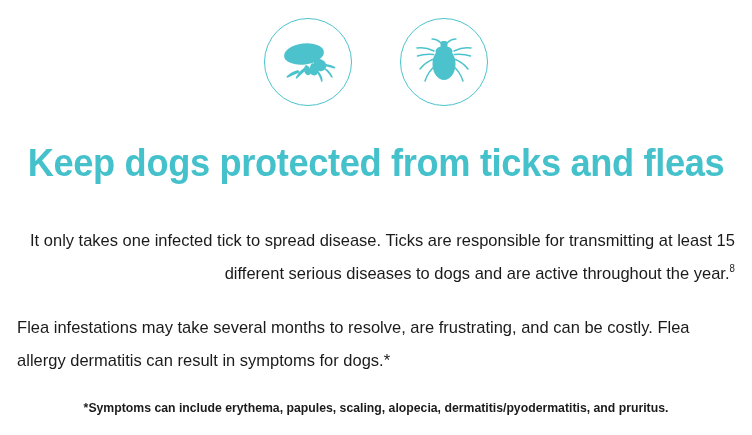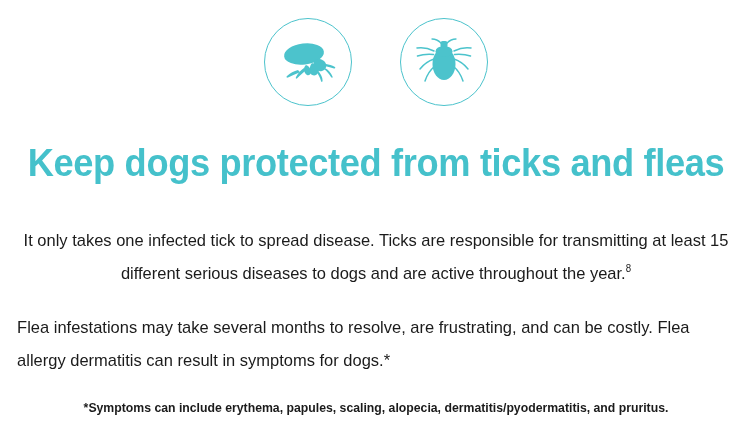--- a/index.html
+++ b/index.html
@@ -70,21 +70,21 @@
   .body-para {
     font-size: 17px;
     line-height: 33px;
     color: #1b1b1b;
     font-weight: 400;
     padding: 0 6px;
     transform: scaleX(0.97);
     transform-origin: center center;
   }
 
-  .para-one { position: absolute; top: 224px; left: 0; width: 752px; text-align: center; }
+  .para-one { position: absolute; top: 224px; left: 0; width: 752px; text-align: right; }
   .para-two { position: absolute; top: 311px; left: 0; width: 752px; }
 
   sup.footnote-mark {
     font-size: 10px;
     vertical-align: super;
     line-height: 0;
   }
 
   
   .footnote {

